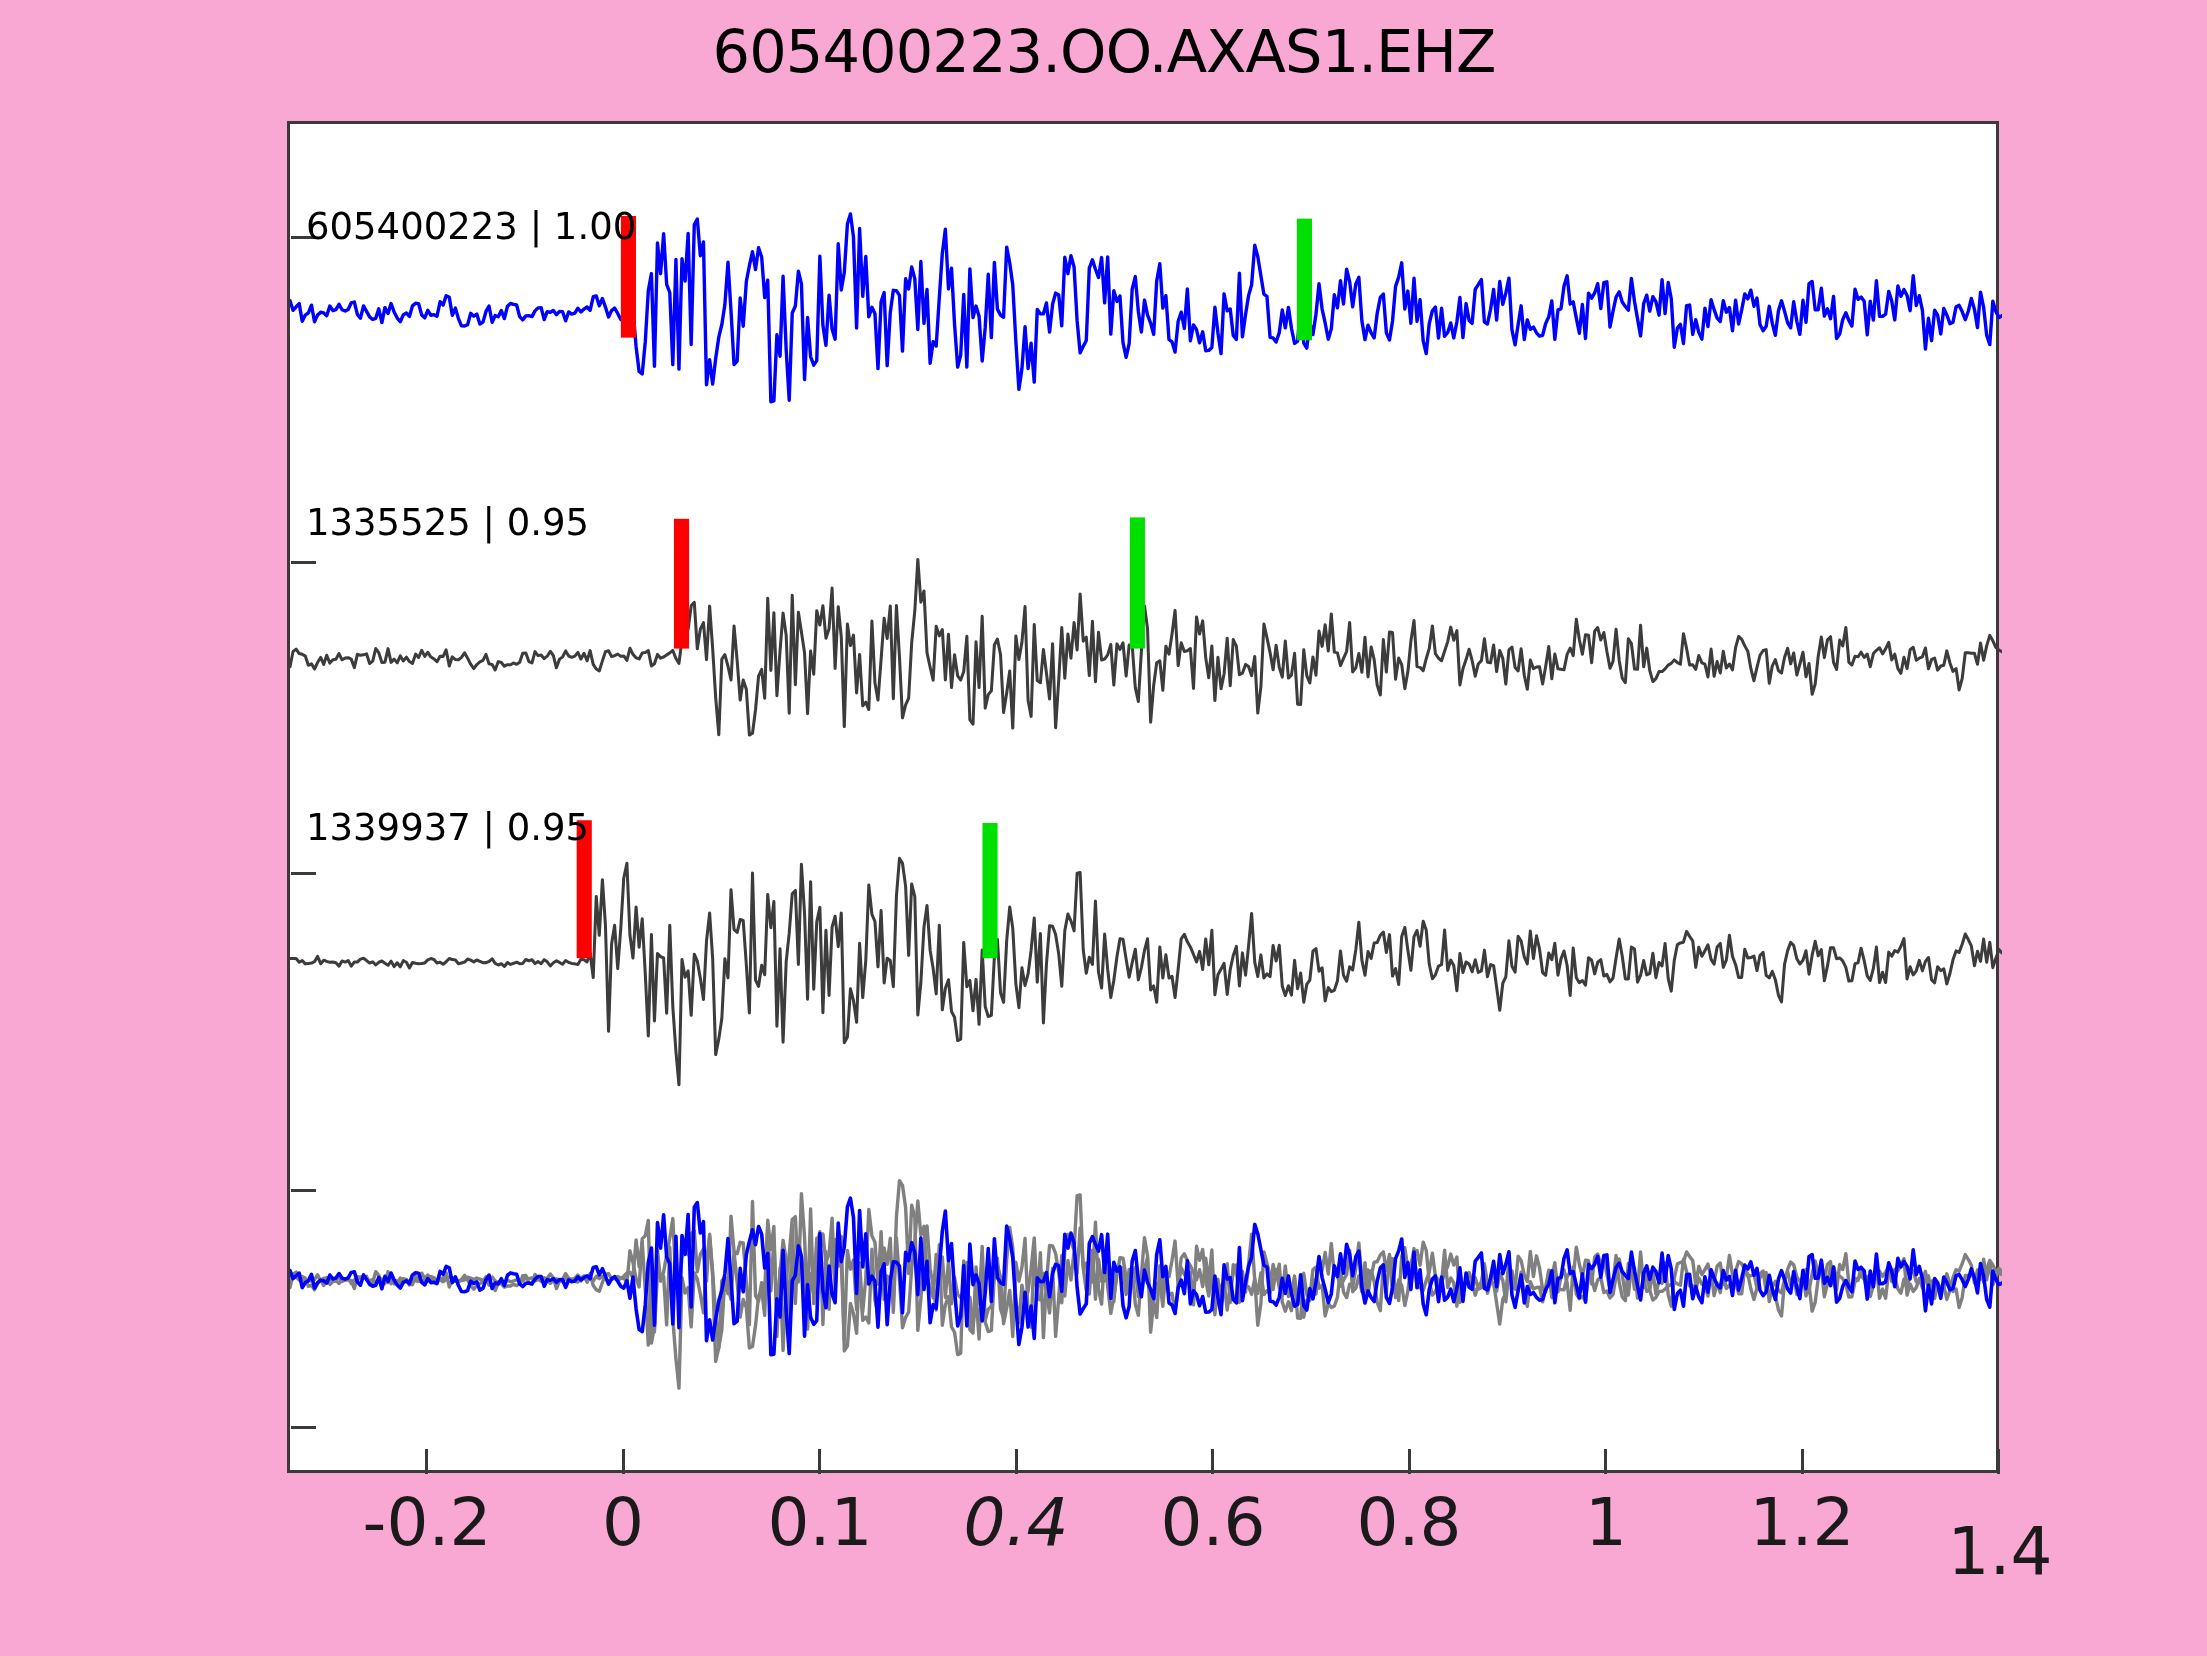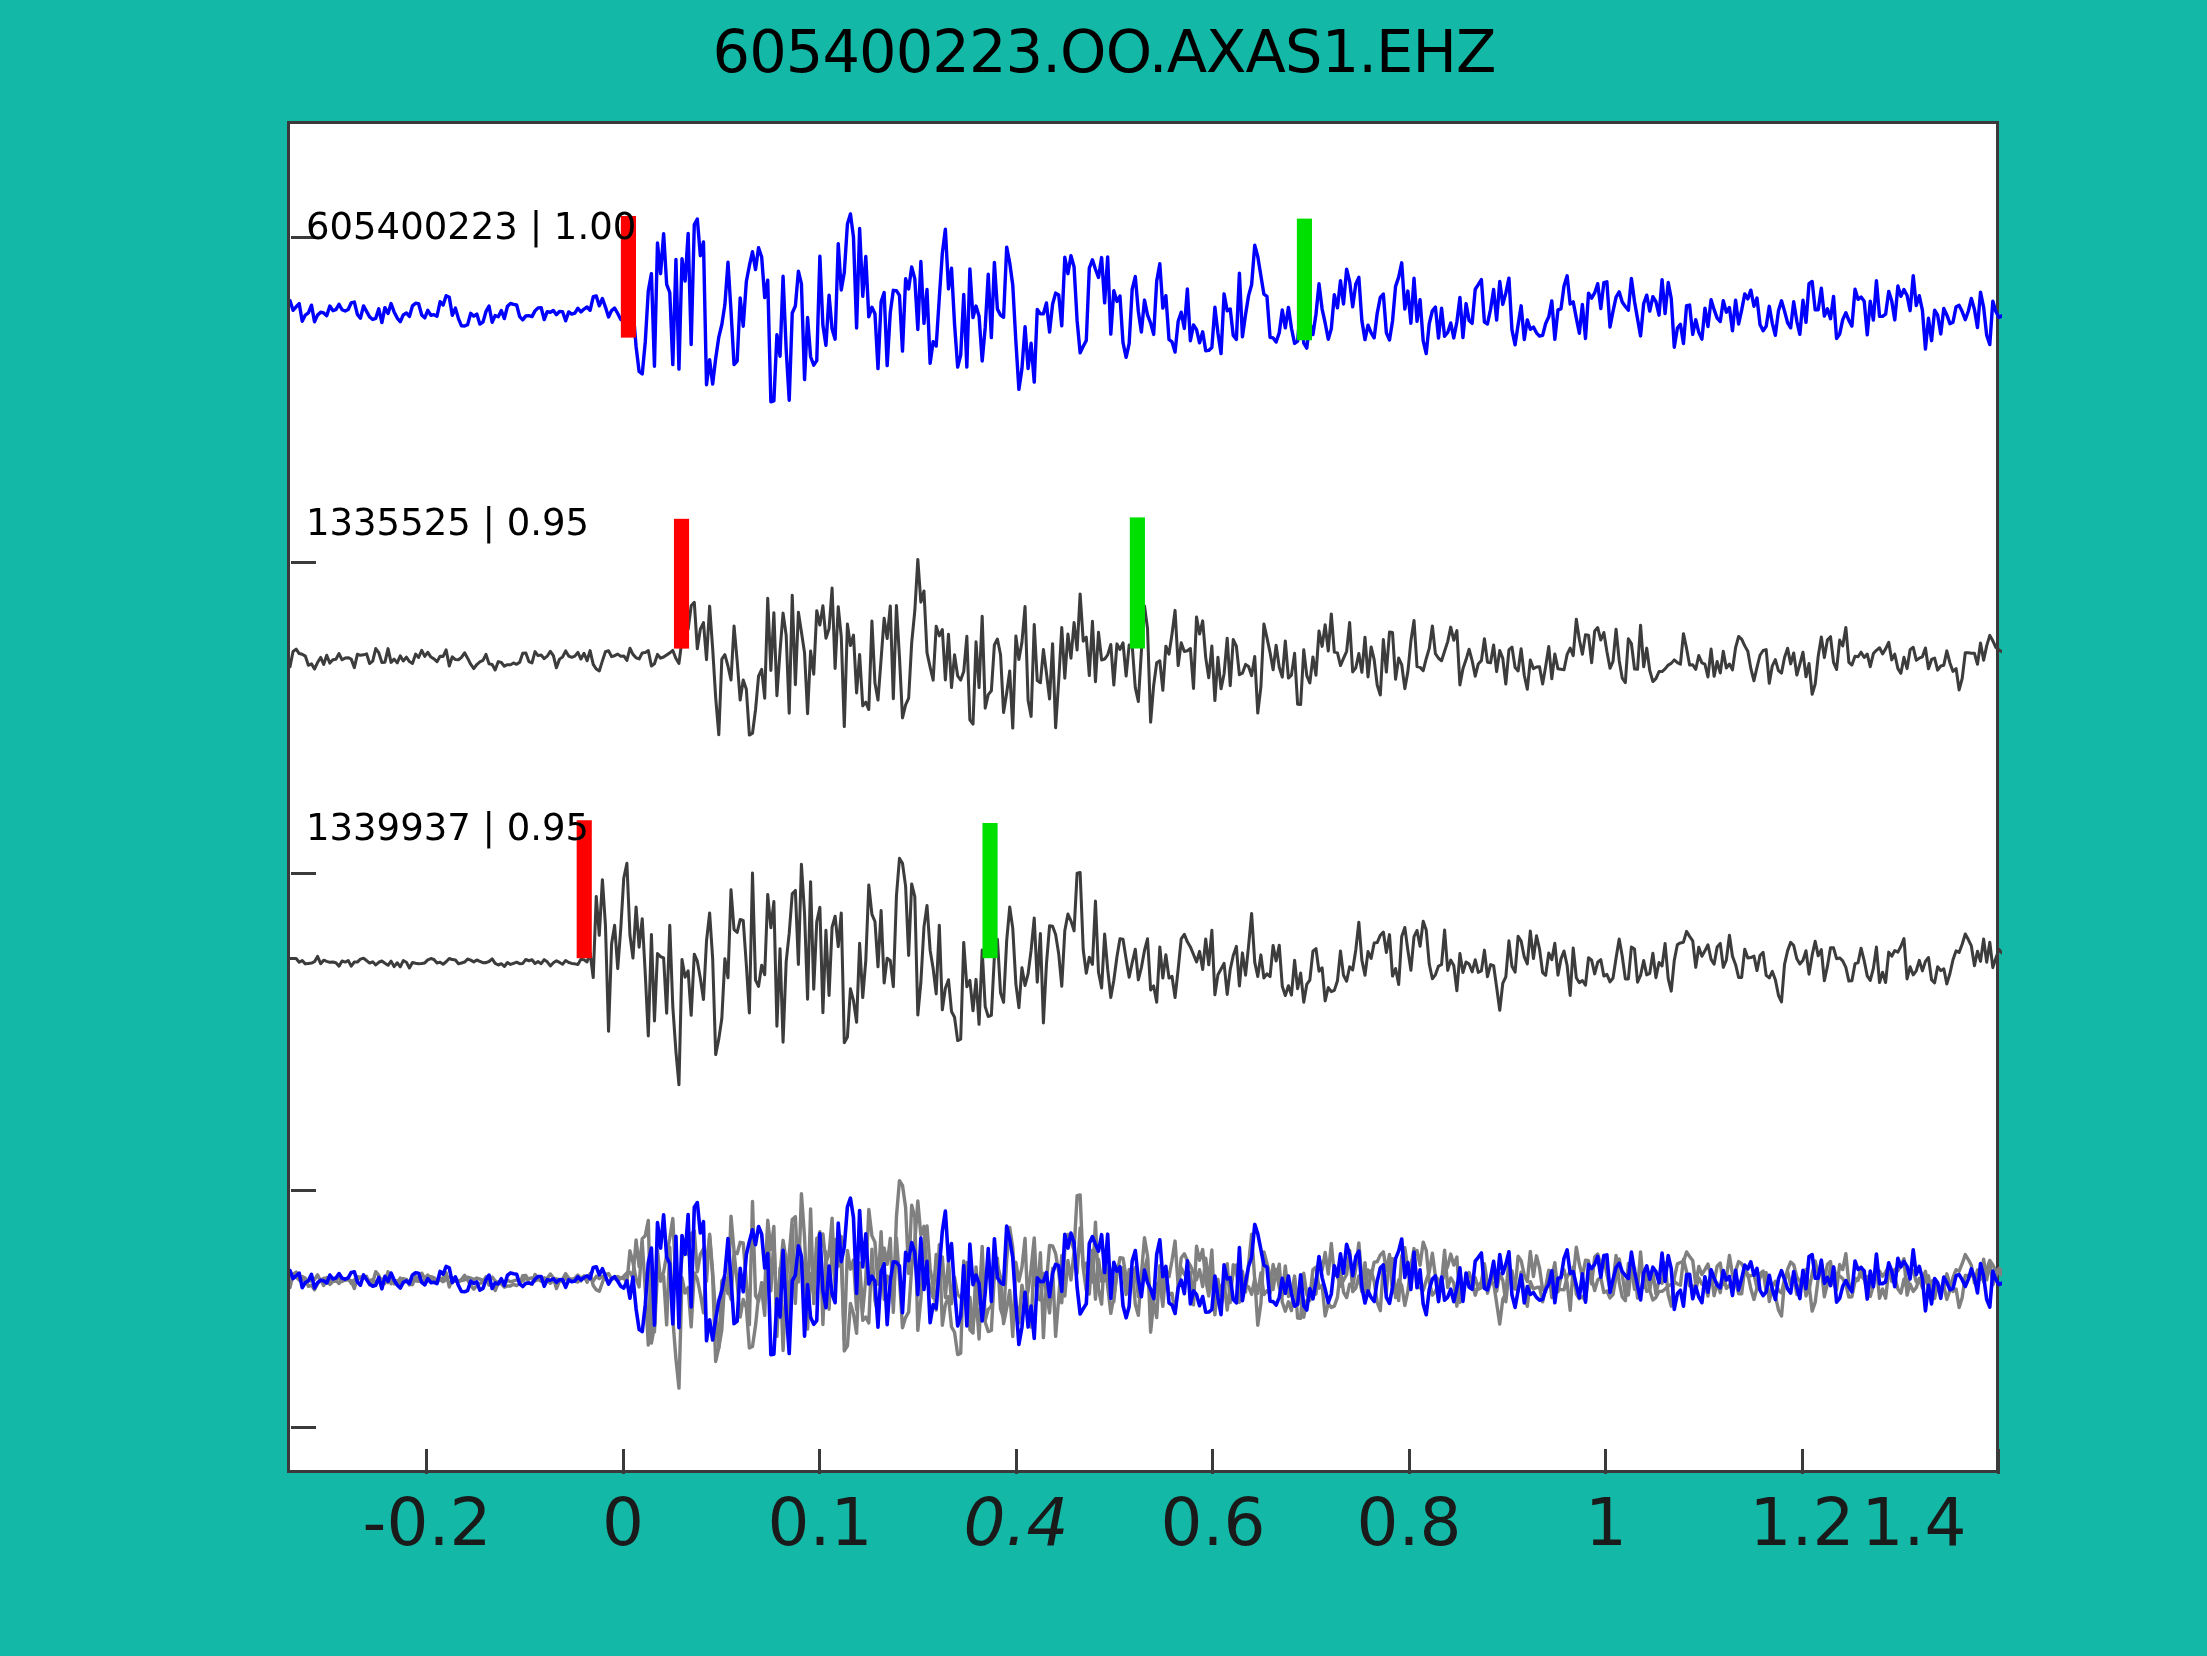--- a/index.html
+++ b/index.html
@@ -1,17 +1,17 @@
 <!DOCTYPE html>
 <html style="font-size:15px"><head>
 <meta charset="utf-8">
 <style>
   html,body{margin:0;padding:0;background:#ffffff;}
   body{width:2208px;height:1656px;font-family:"DejaVu Sans",sans-serif;overflow:hidden;}
-  #root{position:relative;width:2208px;height:1656px;background:#14b8a6;}
+  #root{position:relative;width:2208px;height:1656px;background:#f9a8d4;}
 
   #plot-title{
     position:absolute; left:0; top:17px; width:2208px;
     text-align:center; font-size:59px; color:#000;
     font-family:"DejaVu Sans",sans-serif; letter-spacing:-0.9px;
   }
 
   #axes-frame{
     position:absolute; left:287px; top:121px;
     width:1712px; height:1352px;
@@ -79,21 +79,21 @@
     </div>
   <div id="xtick-labels">
       <div class="xtick-label" style="left: 427px;">-0.2</div>
       <div class="xtick-label" style="left: 623px;">0</div>
       <div class="xtick-label" style="left: 820px;">0.1</div>
       <div class="xtick-label" style="left: 1016px; font-style: italic;">0.4</div>
       <div class="xtick-label" style="left: 1213px;">0.6</div>
       <div class="xtick-label" style="left: 1409px;">0.8</div>
       <div class="xtick-label" style="left: 1606px;">1</div>
       <div class="xtick-label" style="left: 1802px;">1.2</div>
-      <div class="xtick-label" style="left: 1914px;">1.4</div>
+      <div class="xtick-label" style="left: 2000px; margin-top: 29px;">1.4</div>
     </div>
   <div id="trace-labels">
       <div class="trace-label" style="left: 306px; top: 205px;">605400223 | 1.00</div>
       <div class="trace-label" style="left: 306px; top: 501px;">1335525 | 0.95</div>
       <div class="trace-label" style="left: 306px; top: 806px;">1339937 | 0.95</div>
     </div>
 
 </div>
 
 

